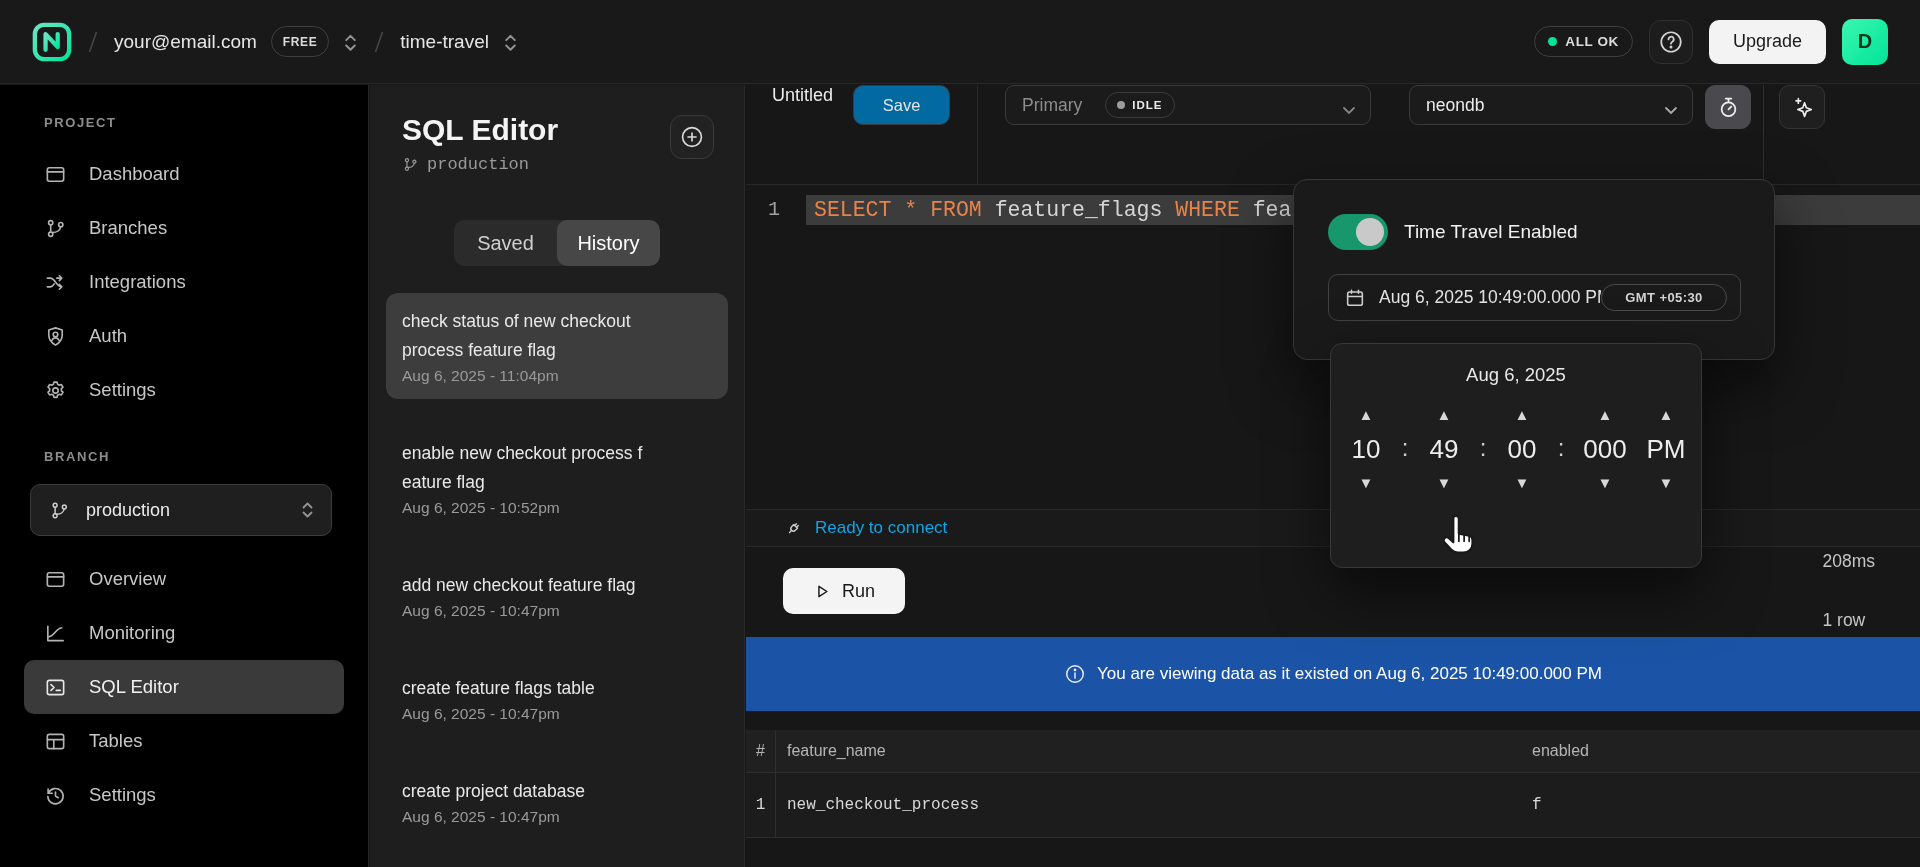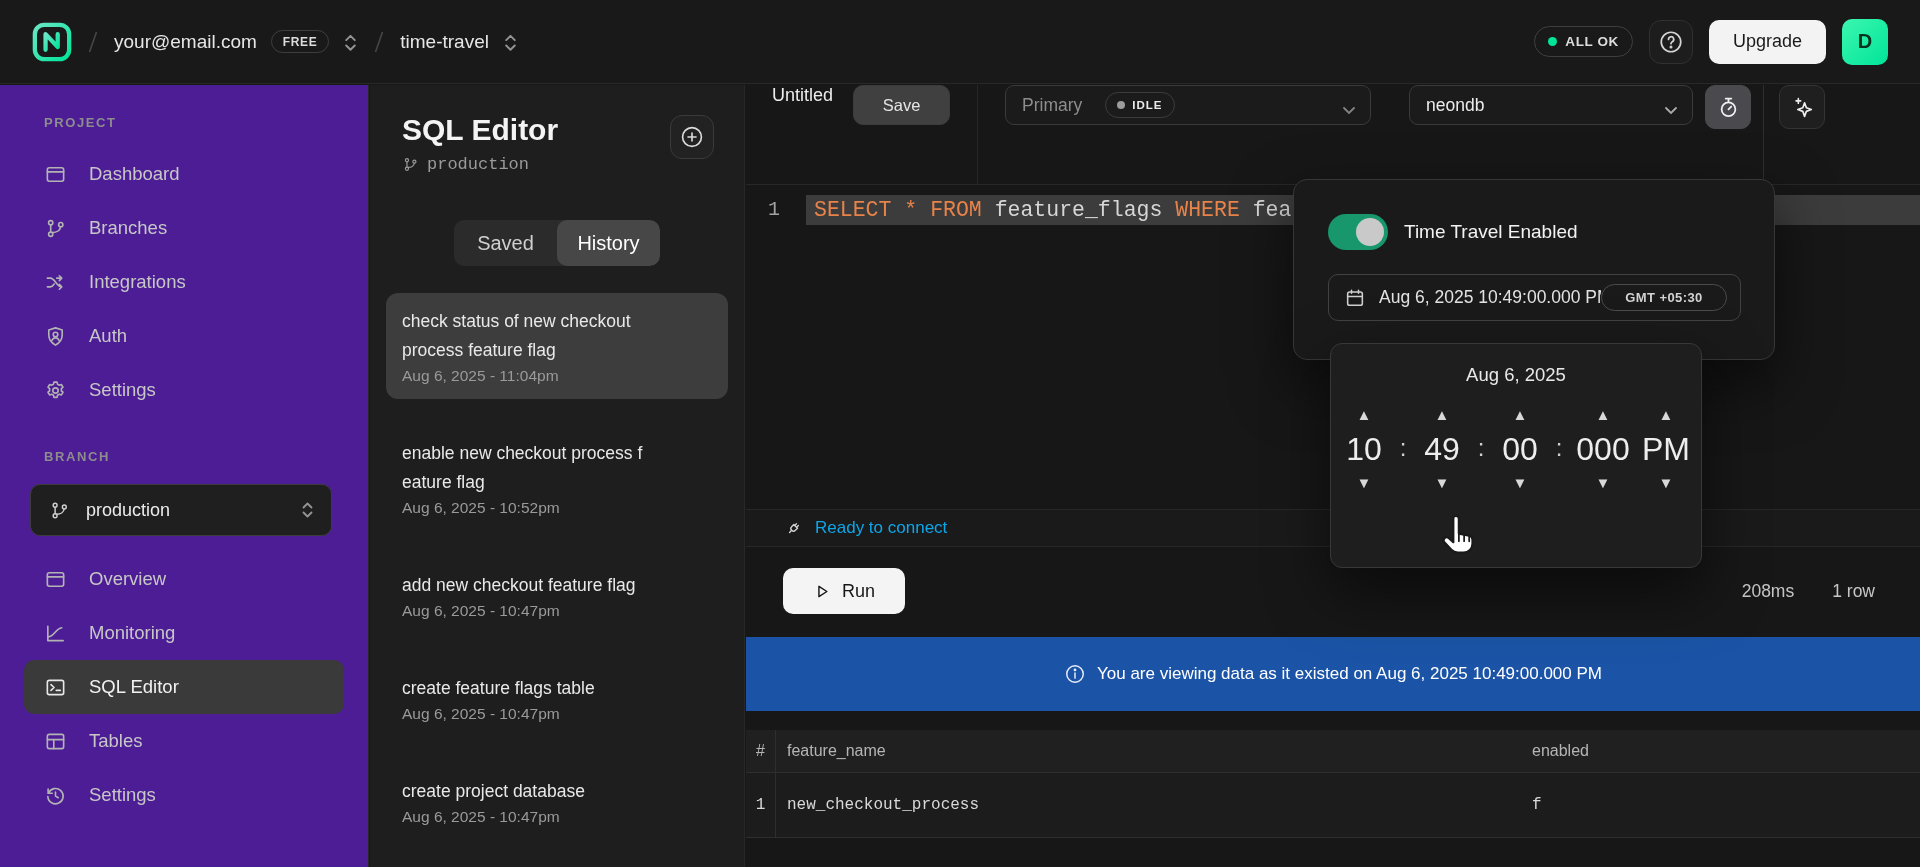--- a/index.html
+++ b/index.html
@@ -8,34 +8,34 @@
   .app { position:relative; width:1920px; height:867px; background:#171717; overflow:hidden; color:#d9d9d9; }
 
   
   .topbar { position:absolute; top:0; left:0; right:0; height:84px; background:#191919;
             border-bottom:1px solid #282828; display:flex; align-items:center; padding:0 32px; }
   .logo { width:40px; height:40px; flex:none; }
   .bc-slash { width:14px; height:26px; margin:0 14px; flex:none; }
   .tb-text { font-size:19px; color:#e6e6e6; }
   .pill { display:inline-flex; align-items:center; gap:8px; border:1px solid #3f3f3f; border-radius:999px;
           color:#dcdcdc; font-weight:bold; letter-spacing:.6px; }
-  .pill.free { height:23px; padding:0 11px; font-size:12px; margin-left:14px; }
+  .pill.free { height:31px; padding:0 11px; font-size:12px; margin-left:14px; }
   .chev-ud { width:15px; height:22px; margin-left:14px; opacity:.85; }
   .spacer { flex:1; }
   .pill.allok { height:31px; padding:0 13px; font-size:13.5px; }
   .dot { width:9px; height:9px; border-radius:50%; background:var(--accent); }
   .help-btn { width:44px; height:44px; margin-left:16px; border:1px solid #303030; border-radius:12px;
               display:flex; align-items:center; justify-content:center; background:#1d1d1d; }
   .upgrade-btn { margin-left:16px; height:44px; padding:0 24px; background:#f3f3f3; color:#1a1a1a;
                  border:none; border-radius:10px; font-size:18px; font-weight:500; font-family:inherit; }
   .avatar { margin-left:16px; width:46px; height:46px; border-radius:10px; background:linear-gradient(135deg,#3cf6b0,#00e599);
             color:#08331f; font-size:20px; font-weight:bold; display:flex; align-items:center; justify-content:center; }
 
   
-  .sidebar { position:absolute; top:85px; left:0; width:369px; bottom:0; background:#4c1d95;
+  .sidebar { position:absolute; top:85px; left:0; width:369px; bottom:0; background:#000000;
              border-right:1px solid #282828; padding:30px 24px 16px; overflow:hidden; }
   .section-label { font-size:13px; font-weight:bold; letter-spacing:1.6px; color:#8d8d8d; padding-left:20px; height:16px; }
   .nav { margin-top:16px; }
   .nav-item { height:54px; display:flex; align-items:center; gap:22px; padding:0 20px; border-radius:10px;
               font-size:18.5px; color:#c7c7c7; cursor:pointer; }
   .nav-item .icon { width:23px; height:23px; color:#b3b3b3; flex:none; display:flex; }
   .nav-item .icon svg { width:100%; height:100%; }
   .nav-item.active { background:#3a3a3a; color:#f1f1f1; }
   .nav-item.active .icon { color:#e8e8e8; }
   .branch-select { margin-top:19px; margin-left:6px; width:302px; height:52px; border:1px solid #3c3c3c; border-radius:10px;
@@ -63,21 +63,21 @@
   .history-item.selected { background:#3d3d3d; }
   .hi-title { font-size:17.5px; line-height:29px; color:#e9e9e9; }
   .hi-date { margin-top:2px; font-size:15.5px; color:#9a9a9a; }
 
   
   .editor { position:absolute; top:85px; left:746px; right:0; bottom:0; background:#171717; }
   .toolbar { position:absolute; top:0; left:0; right:0; height:100px; border-bottom:1px solid #272727;
              display:flex; align-items:flex-start; padding-left:26px; }
   .untitled { font-size:18px; color:#ececec; }
   .save-btn { margin-left:20px; width:97px; height:40px; border:1px solid #3c3c3c; border-radius:10px;
-              background:#404040; color:#e5e5e5; font-size:16.5px; font-family:inherit; }
+              background:#0369a1; color:#e5e5e5; font-size:16.5px; font-family:inherit; }
   .tb-divider { align-self:stretch; width:1px; background:#272727; margin-left:27px; }
   .select { height:40px; border:1px solid #3a3a3a; border-radius:9px; background:#1b1b1b;
             display:flex; align-items:center; padding:0 14px 0 16px; }
   .select .chev { margin-left:auto; width:14px; height:9px; opacity:.8; }
   .compute-select { margin-left:27px; width:366px;gap:11px; }
   .compute-name { font-size:17.5px; color:#8d8d8d; }
   .idle-pill { margin-left:12px; display:flex; align-items:center; gap:7px; height:26px; padding:0 11px;
                border:1px solid #3c3c3c; border-radius:13px; }
   .idle-dot { width:8px; height:8px; border-radius:50%; background:#9c9c9c; }
   .idle-text { font-size:11.5px; font-weight:bold; letter-spacing:1px; color:#ececec; }
@@ -102,21 +102,21 @@
                 display:flex; align-items:center; padding-left:37px; gap:11px; }
   .status-bar .icon { width:21px; height:21px; color:#cfcfcf; display:flex; }
   .status-bar svg { width:100%; height:100%; }
   .status-text { font-size:17px; color:#0ea5e9; }
 
   .run-row { position:absolute; top:462px; left:0; right:0; height:88px; display:flex; align-items:center;
              padding:0 45px 0 37px; }
   .run-btn { width:122px; height:46px; background:#f4f4f4; border:none; border-radius:10px; color:#161616;
              font-size:18px; font-weight:500; font-family:inherit; display:flex; align-items:center; justify-content:center; gap:10px; }
   .run-btn svg { width:19px; height:19px; }
-  .stats { margin-left:auto; display:flex; gap:38px; font-size:17.5px; color:#c6c6c6; }
+  .stats { margin-left:auto; display:flex; gap:38px; font-size:17.5px; color:#c6c6c6;flex-direction:column; }
 
   .results { position:absolute; top:550px; left:0; right:0; bottom:0; }
   .banner { margin-top:2px; height:74px; background:var(--banner); display:flex; align-items:center;
             justify-content:center; gap:11px; color:#fff; font-size:17px; font-weight:500; }
   .banner .icon { width:22px; height:22px; display:flex; color:#e8eefc; }
   .banner svg { width:100%; height:100%; }
   .table { margin-top:19px; }
   .trow { display:flex; border-bottom:1px solid #2e2e2e; }
   .thead { height:43px; background:#202020; color:#b5b5b5; font-size:16px; }
   .tdata { height:65px; background:#1c1c1c; color:#d9d9d9; font-family:"Liberation Mono", monospace; font-size:16px; }
@@ -142,21 +142,21 @@
 
   .popup-picker { position:absolute; left:1330px; top:343px; width:372px; height:225px; background:#1e1e1e;
                   border:1px solid #383838; border-radius:12px; box-shadow:0 24px 60px rgba(0,0,0,.55); z-index:6;
                   padding-top:20px; }
   .picker-header { text-align:center; font-size:18.5px; color:#e9e9e9; }
   .picker-grid { margin-top:18px; display:flex; justify-content:center; gap:12px; }
   .pcol { display:flex; flex-direction:column; align-items:center; gap:5px; }
   .pcol.val { min-width:44px; }
   .pcol.wide { min-width:54px; }
   .spin { height:22px; line-height:22px; font-size:15px; color:#d8d8d8; cursor:pointer; }
-  .pval { height:36px; line-height:36px; font-size:32px; color:#ededed;text-align:right; }
+  .pval { height:36px; line-height:36px; font-size:26px; color:#ededed;text-align:right; }
   .psep { height:36px; line-height:34px; font-size:24px; color:#cfcfcf; width:10px; text-align:center; }
   .ph { height:22px; }
 
   .cursor { position:absolute; left:1437px; top:514px; width:42px; height:42px; z-index:9; pointer-events:none; }
 </style>
 </head>
 <body>
 
 <div class="app" style="--accent: #00e599; --toggle: #17976b; --banner: #1b54a6; --kw: #e8834a;">
 

